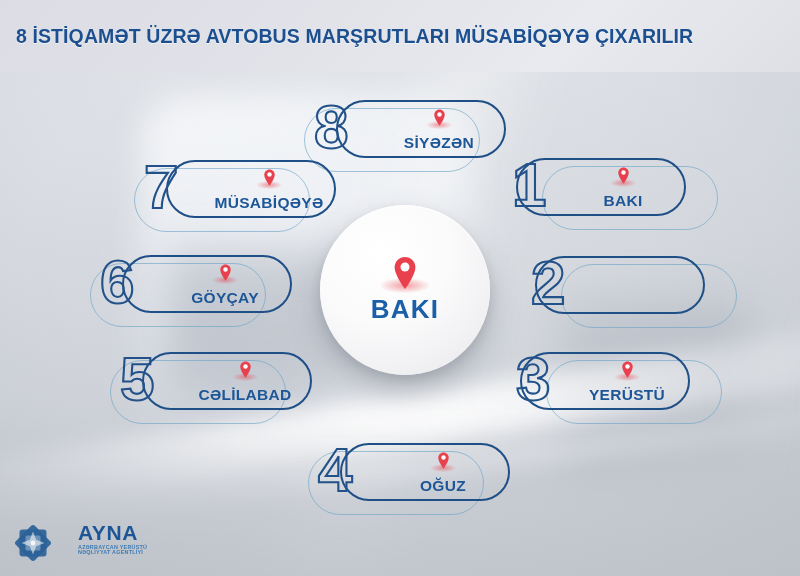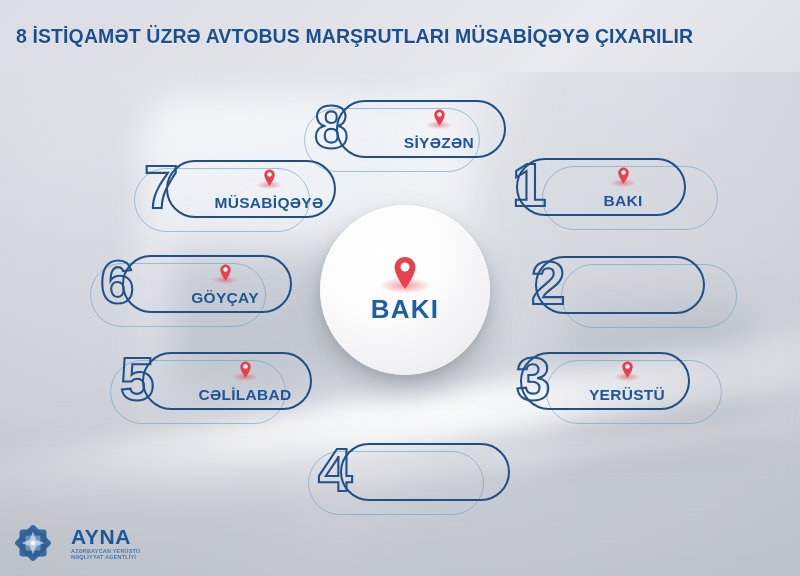--- a/index.html
+++ b/index.html
@@ -214,21 +214,21 @@
     color: #1d5697; letter-spacing: .3px;
     white-space: nowrap;
     margin-top: 7px;
   }
   .node .content .pin-wrap { margin-bottom: 1px; }
 
   
   #logo {
     position: absolute;
     left: 12px; bottom: 12px;
-    display: flex; align-items: center; gap: 17px;
+    display: flex; gap: 24px;
     z-index: 25;
   }
   #logo-mark { width: 42px; height: 42px; flex: 0 0 42px; }
   #logo-text { display: flex; flex-direction: column; line-height: 1; }
   #logo-name {
     font-size: 21px; font-weight: 700;
     color: #1d5697; letter-spacing: .6px;
   }
   #logo-sub {
     margin-top: 2px;
@@ -332,20 +332,30 @@
         </svg>
       </span>
       <span class="city">CƏLİLABAD</span>
     </div>
   </div>
 
   <div class="node left" style="left:322px; top:443px;">
     <div class="echo"></div>
     <div class="capsule"></div>
     <div class="numeral">4</div>
+    <div class="content">
+      <span class="pin-wrap">
+        <span class="glow"></span>
+        <svg width="13" height="17" viewBox="0 0 26 34" aria-hidden="true">
+          <path d="M13 1C7.2 1 2.6 5.6 2.6 11.3c0 7.3 8.2 19 10.4 21.7 2.2-2.7 10.4-14.4 10.4-21.7C23.4 5.6 18.8 1 13 1z" fill="#e8404c"></path>
+          <circle cx="13" cy="11" r="4.5" fill="#ffffff"></circle>
+        </svg>
+      </span>
+      <span class="city">OĞUZ</span>
+    </div>
   </div>
 
   <div class="node right" style="left:520px; top:352px;">
     <div class="echo"></div>
     <div class="capsule"></div>
     <div class="numeral">3</div>
     <div class="content">
       <span class="pin-wrap">
         <span class="glow"></span>
         <svg width="13" height="17" viewBox="0 0 26 34" aria-hidden="true">

